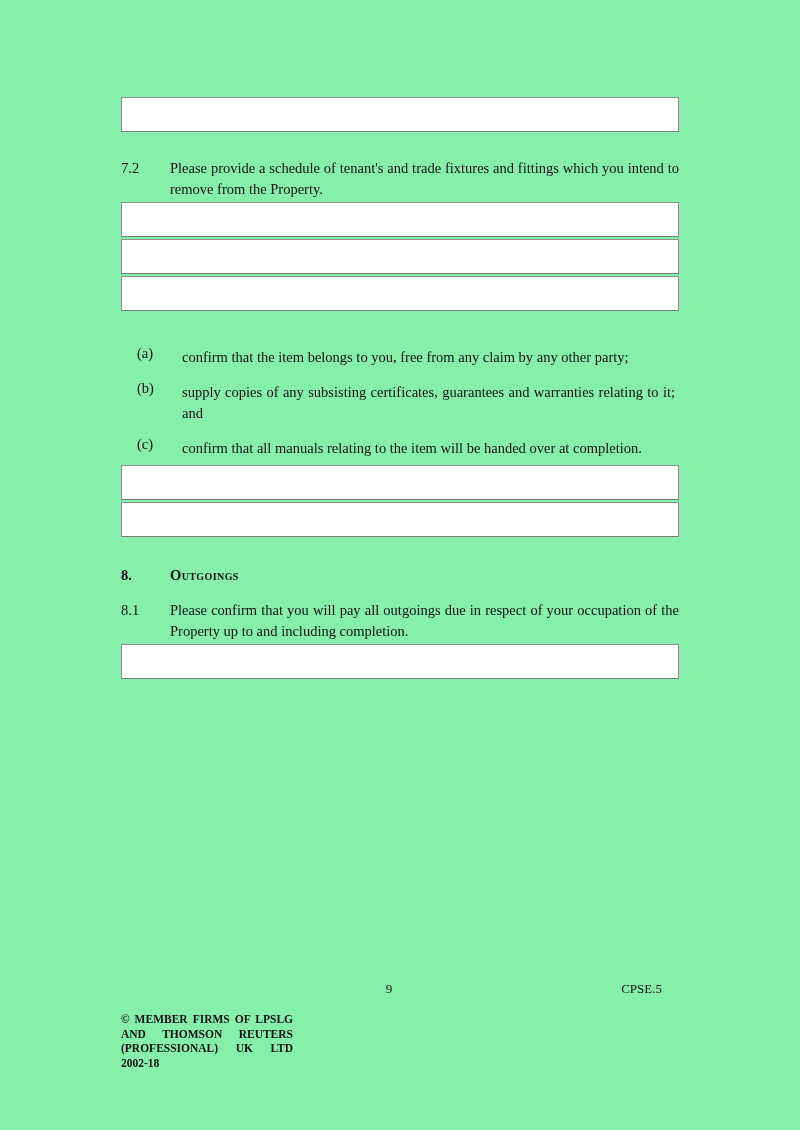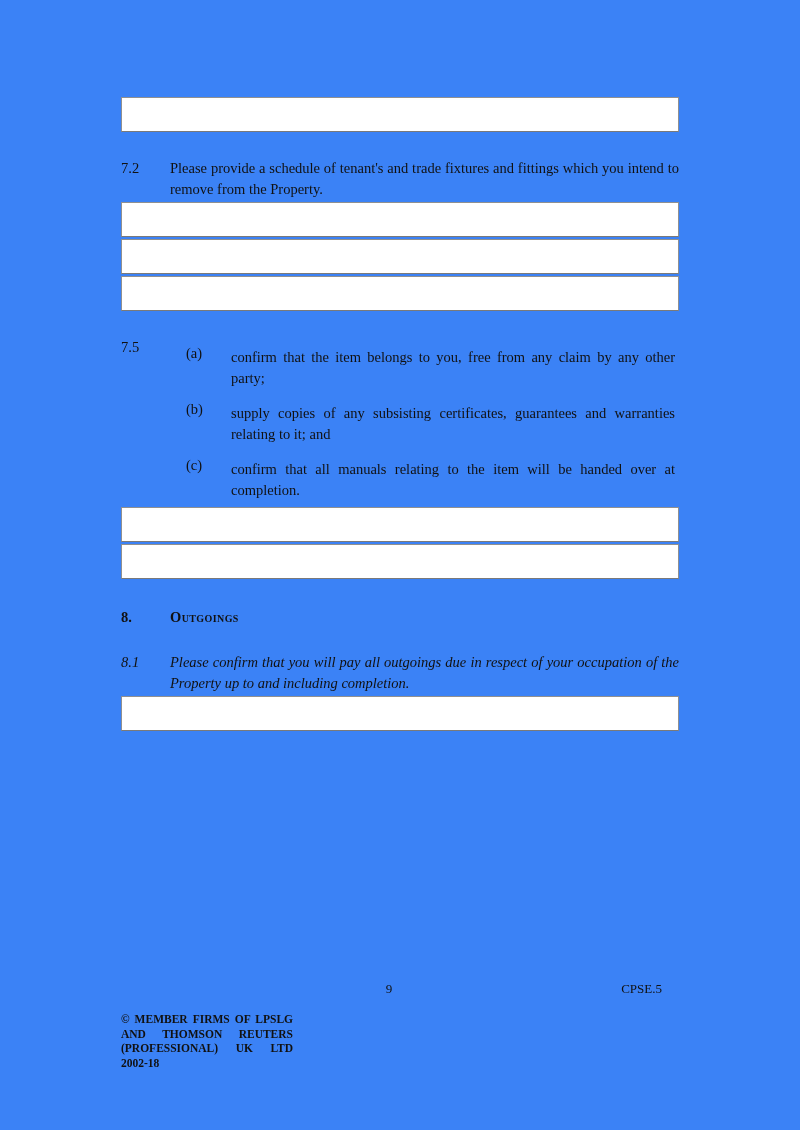--- a/index.html
+++ b/index.html
@@ -1,20 +1,20 @@
 <!DOCTYPE html>
 <html><head>
 <meta charset="utf-8">
 <style>
   html, body { margin: 0; padding: 0; background: #ffffff; }
   .page {
     position: relative;
     width: 800px;
     height: 1130px;
-    background: #3b82f6;
+    background: #86efac;
     color: #111111;
     font-family: "Liberation Serif", "DejaVu Serif", serif;
     font-size: 14.5px;
     line-height: 21px;
     box-sizing: border-box;
     overflow: hidden;
   }
   .content {
     position: absolute;
     left: 121px;
@@ -30,21 +30,21 @@
     background: #ffffff;
   }
   .q { display: flex; margin-top: 26px; }
   .q-num { width: 49px; flex-shrink: 0; }
   .q-body { flex: 1; }
   .q-text { margin: 0; text-align: justify; text-justify: inter-word; }
   .sub-row { display: flex; margin-left: 16px; margin-top: 6px; }
   .sub-label { width: 41px; flex-shrink: 0; }
   .sub-text { flex: 1; margin: 4px; text-align: justify; text-justify: inter-word; }
   .heading { display: flex; margin-top: 28px; font-weight: bold; }
-  .heading + .q { margin-top: 24px; font-style: italic; }
+  .heading + .q { margin-top: 14px; }
   .h-num { width: 49px; flex-shrink: 0; }
   .h-text { font-variant: small-caps; letter-spacing: 0.4px; }
   .page-num {
     position: absolute;
     left: 378px;
     top: 981px;
     width: 22px;
     text-align: center;
     font-size: 13px;
     line-height: 15px;
@@ -77,21 +77,20 @@
       <div class="q">
         <div class="q-num">7.2</div>
         <div class="q-body">
           <p class="q-text">Please provide a schedule of tenant's and trade fixtures and fittings which you intend to remove from the Property.</p>
         </div>
       </div>
       <div class="answer-box"></div>
       <div class="answer-box"></div>
       <div class="answer-box"></div>
       <div class="q">
-        <div class="q-num">7.5</div>
         <div class="q-body">
           <div class="sub-row">
             <div class="sub-label">(a)</div>
             <p class="sub-text">confirm that the item belongs to you, free from any claim by any other party;</p>
           </div>
           <div class="sub-row">
             <div class="sub-label">(b)</div>
             <p class="sub-text">supply copies of any subsisting certificates, guarantees and warranties relating to it; and</p>
           </div>
           <div class="sub-row">

